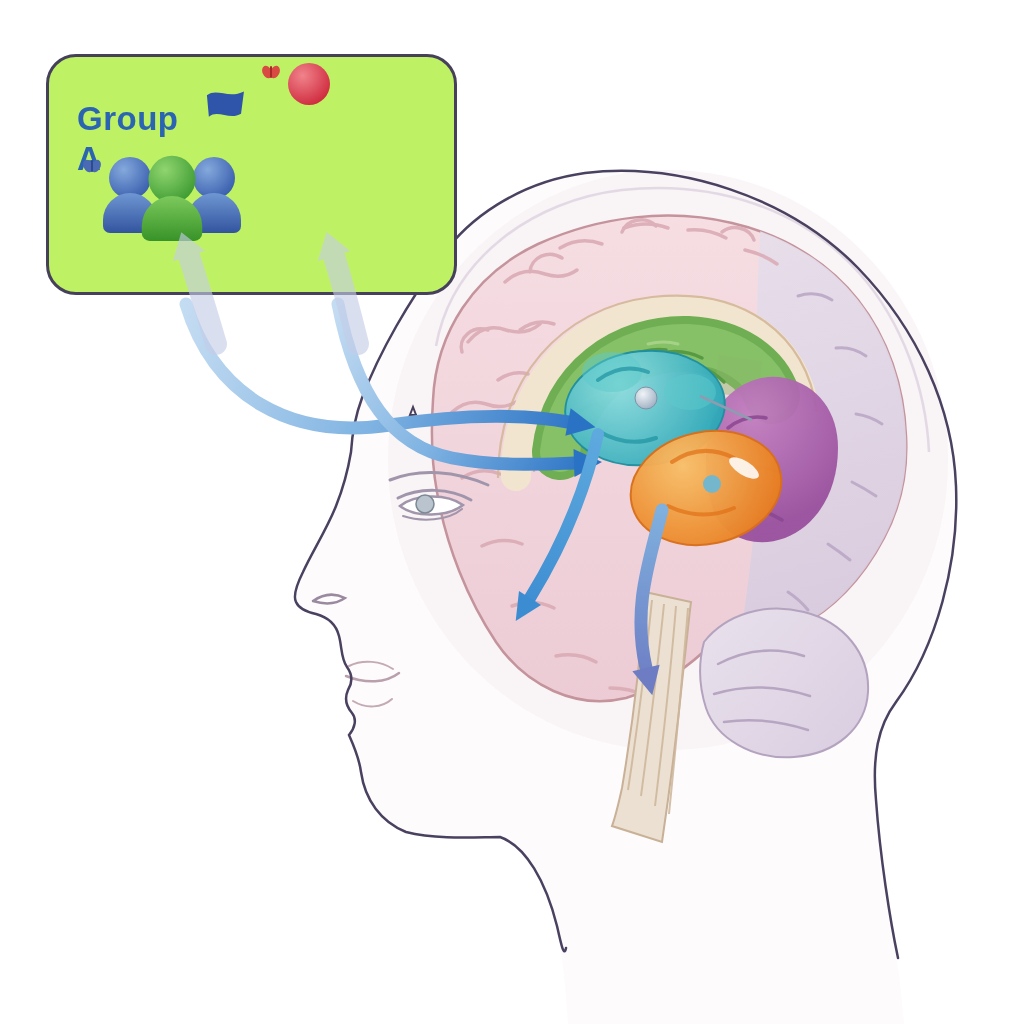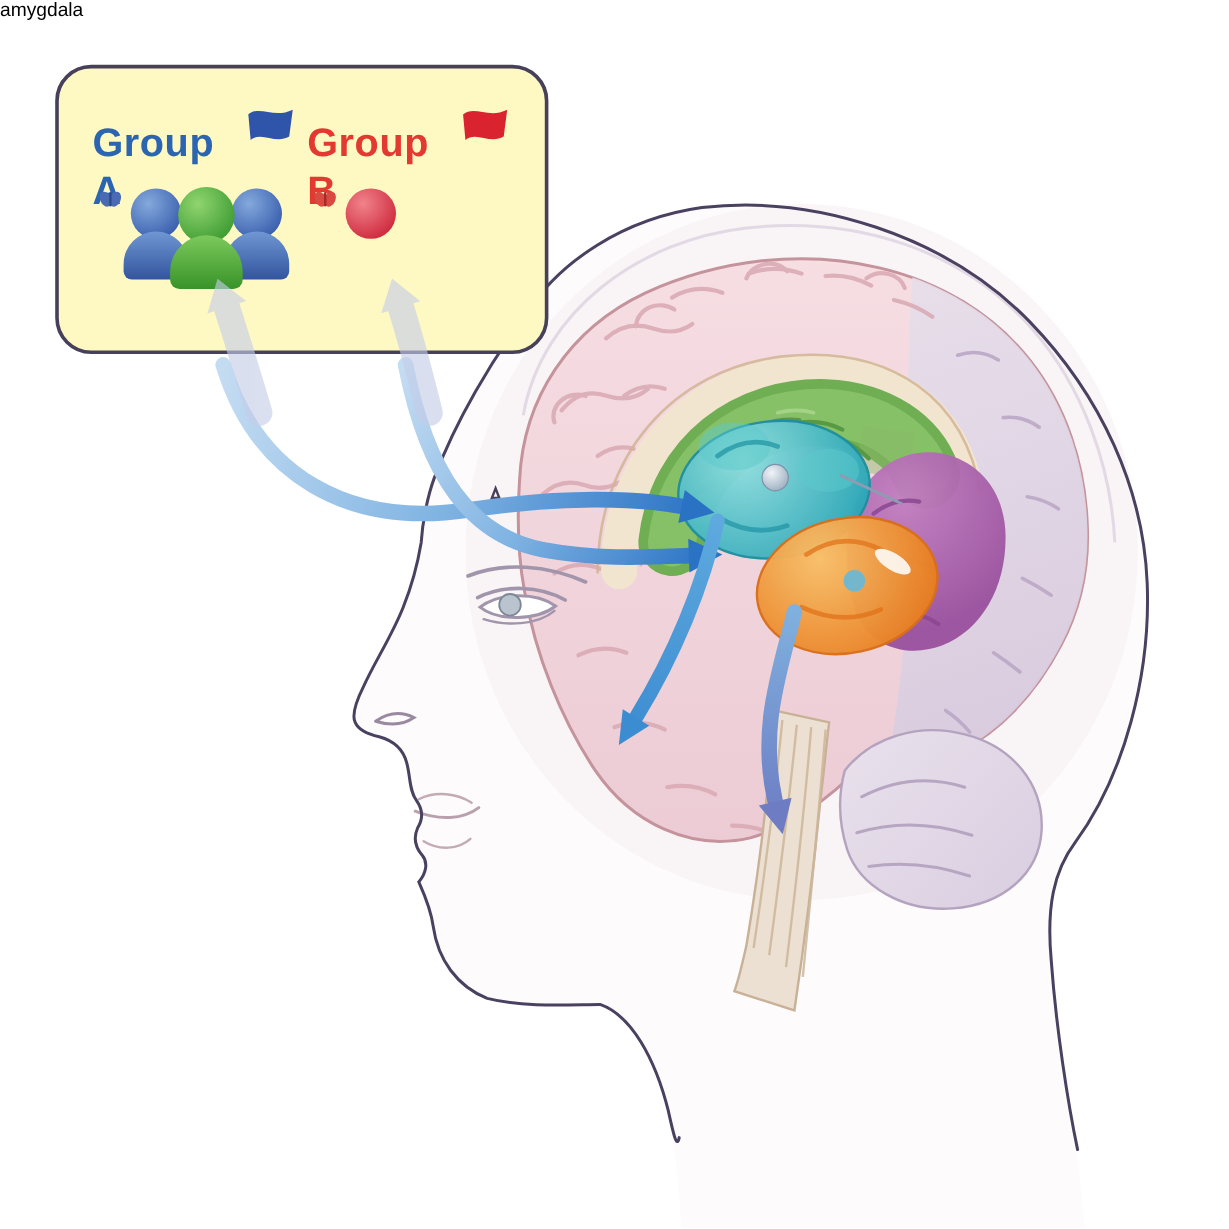--- a/index.html
+++ b/index.html
@@ -3,21 +3,21 @@
 <meta charset="utf-8">
 <style>
   html,body{margin:0;padding:0;background:#ffffff;}
   .stage{position:relative;width:1024px;height:1024px;background:#ffffff;overflow:hidden;
          font-family:"Liberation Sans", sans-serif;}
   svg.base{position:absolute;left:0;top:0;z-index:1;}
   svg.overlay{position:absolute;left:0;top:0;z-index:3;pointer-events:none;}
 
   
   .panel{position:absolute;left:46px;top:54px;width:411px;height:241px;z-index:2;
-         background:#fef9c3;border:3px solid #46405a;border-radius:30px;box-sizing:border-box;}
+         background:#bef264;border:3px solid #46405a;border-radius:30px;box-sizing:border-box;}
   .panel-inner{display:flex;justify-content:space-between;padding:0 28px;}
   .group{display:flex;flex-direction:column;align-items:center;width:170px;}
   .group-header{display:flex;align-items:flex-start;margin-top:42px;height:52px;}
   .group-label{font-size:33px;font-weight:bold;line-height:40px;letter-spacing:.5px;}
   .group-label.a{color:#2b65b1;}
   .group-label.b{color:#e23a31;}
   .flag{margin:-12px 0 0 2px;}
   .people{display:flex;position:relative;margin-top:6px;height:78px;}
   .person{position:relative;width:56px;height:76px;}
   .person + .person{margin-left:-14px;}
@@ -309,26 +309,20 @@
             <div class="p-body"></div>
           </div>
           <div class="person pa3">
             <div class="p-head"></div>
             <div class="p-body"></div>
           </div>
         </div>
       </div>
 
       <div class="group">
-        <div class="group-header">
-          <span class="group-label b">Group B</span>
-          <svg class="flag" width="46" height="38" viewBox="0 0 44 36">
-            <path d="M3,7 C13,-1 25,11 41,3 L38,26 C26,33 14,21 5,29 Z" fill="#d9232e"></path>
-          </svg>
-        </div>
         <div class="people">
           <svg class="butterfly" width="20" height="18" viewBox="0 0 20 18">
             <ellipse cx="6" cy="9" rx="4.5" ry="6.5" transform="rotate(-24 6 9)" fill="#d94a42"></ellipse>
             <ellipse cx="14" cy="9" rx="4.5" ry="6.5" transform="rotate(24 14 9)" fill="#d94a42"></ellipse>
             <rect x="9" y="3" width="2" height="12" rx="1" fill="#a82a28"></rect>
           </svg>
           <div class="person pb1">
             <div class="p-head"></div>
             <div class="p-body"></div>
           </div>
@@ -349,14 +343,13 @@
     <g opacity="0.62">
       <path fill="none" stroke="#c5cde8" stroke-width="22" stroke-linecap="round" d="M 216,344 C 206,310 196,278 189,256"></path>
       <polygon points="0,-17 25,0 0,17" fill="#c5cde8" transform="translate(189,256) rotate(-108)"></polygon>
     </g>
     <g opacity="0.62">
       <path fill="none" stroke="#c5cde8" stroke-width="22" stroke-linecap="round" d="M 358,344 C 350,312 342,282 334,256"></path>
       <polygon points="0,-17 25,0 0,17" fill="#c5cde8" transform="translate(334,256) rotate(-107)"></polygon>
     </g>
   </svg>
 
-  <div class="label amygdala">amygdala</div>
 </div>
 
 </body></html>

